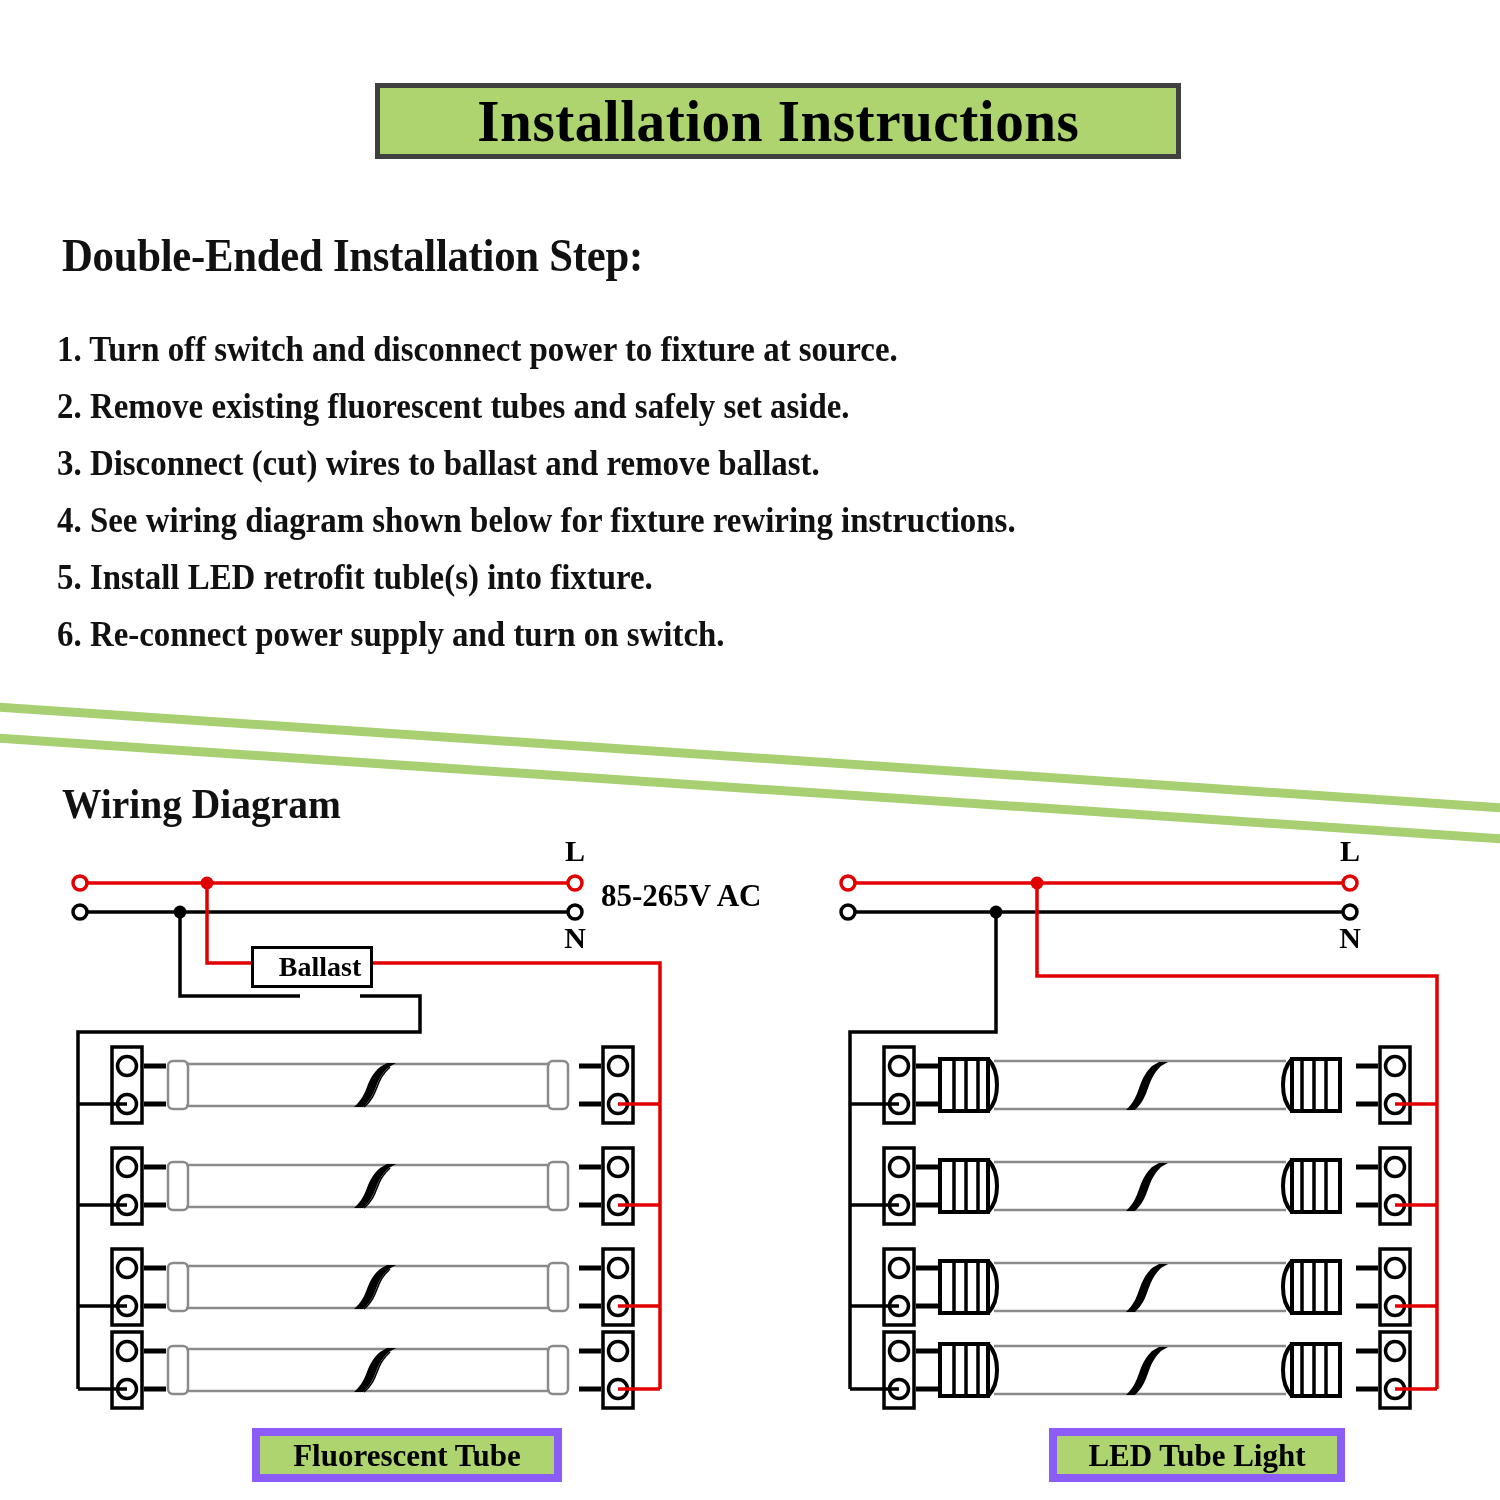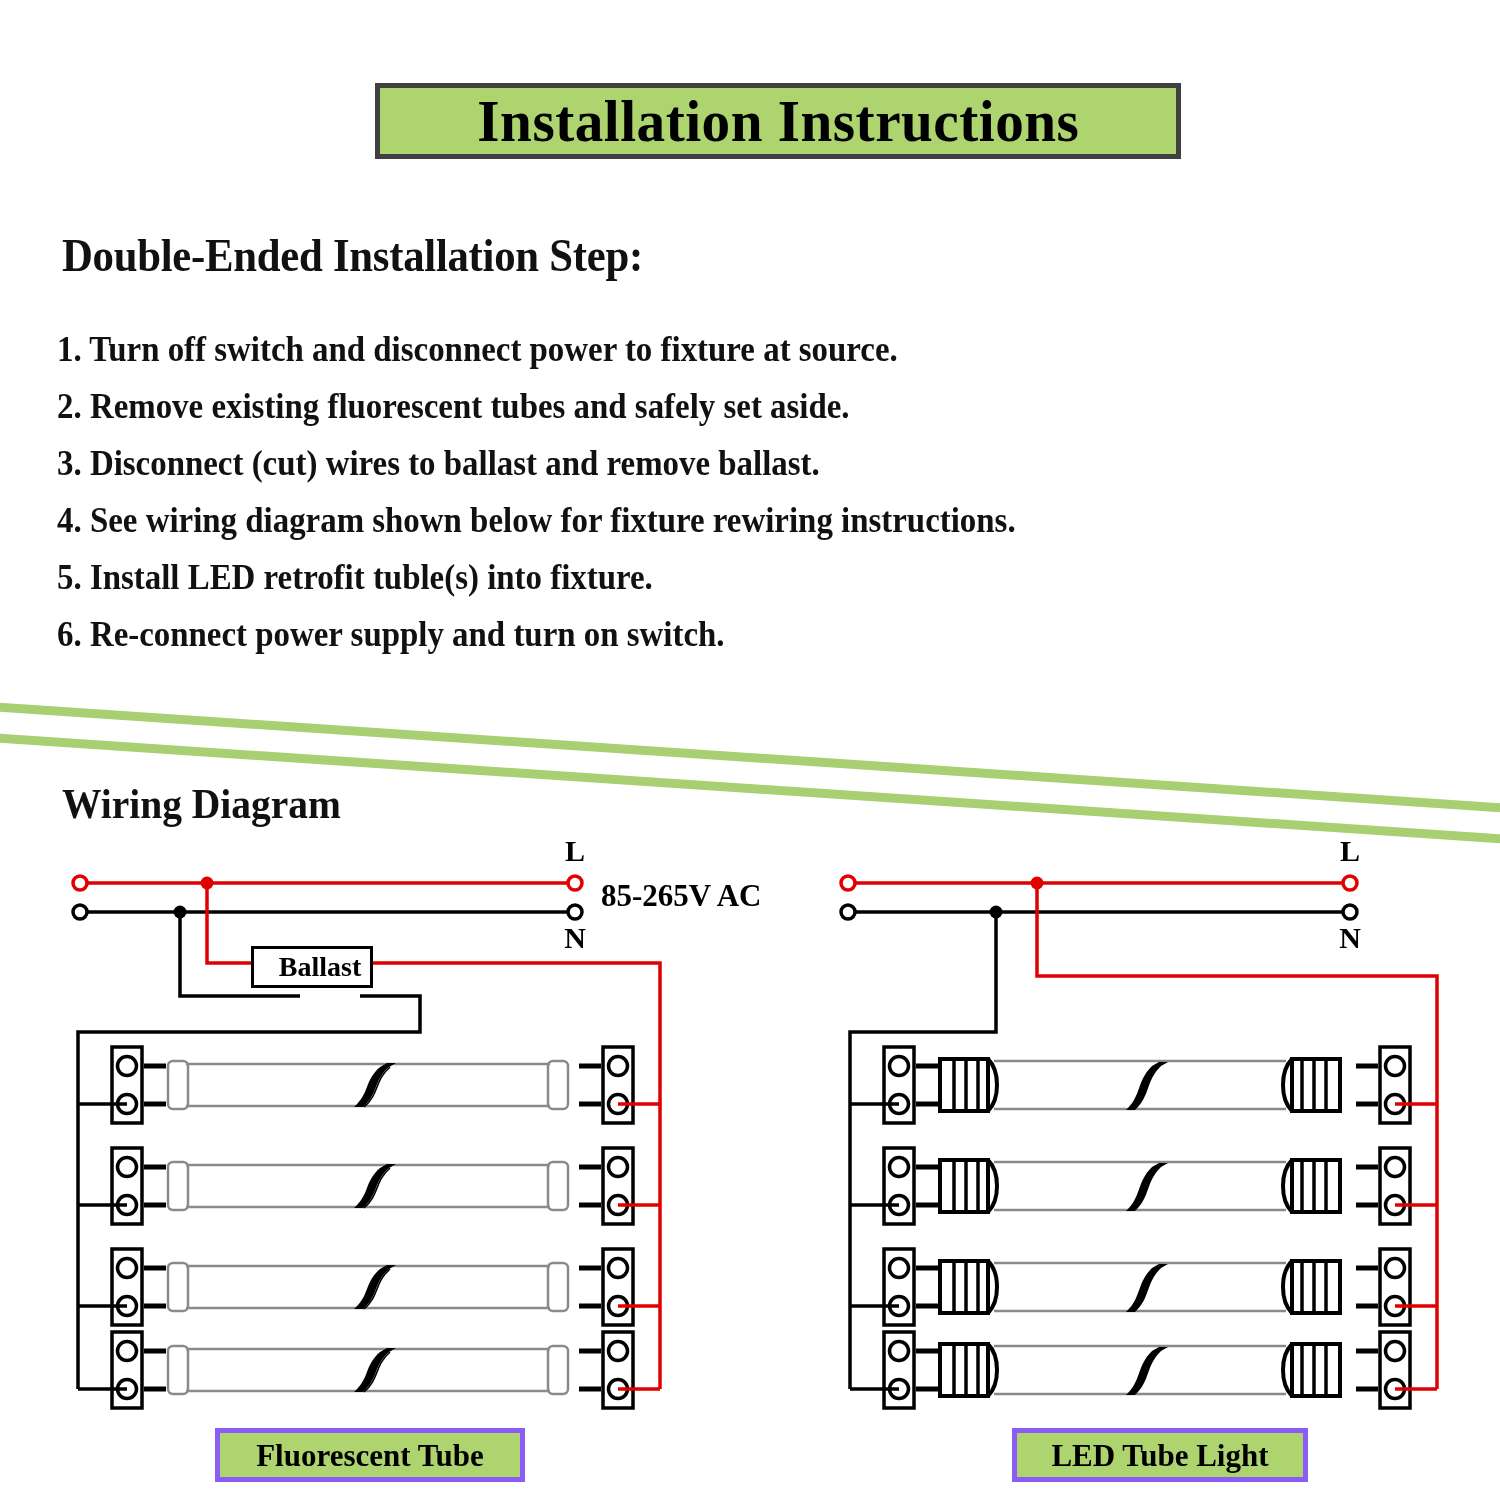--- a/index.html
+++ b/index.html
@@ -114,23 +114,23 @@
     padding-left:16px;
   }
   #ballast-box .t{
     font-weight:bold;font-size:28px;color:#000;line-height:1;white-space:nowrap;
   }
 
   
   .caption-box{
     position:absolute;
     background:#aed46f;
-    border:5px solid #8b5cf6;
+    border:8px solid #8b5cf6;
     box-sizing:border-box;
-    display:flex;align-items:center;justify-content:center;
+    display:flex;align-items:center;justify-content:center;margin-left:37px;
   }
   .caption-box .t{
     font-weight:bold;font-size:31px;color:#000;line-height:1;white-space:nowrap;
   }
   #caption-fluorescent{ left:215px; top:1428px; width:310px; height:54px; }
   #caption-led{ left:1012px; top:1428px; width:296px; height:54px; }
 </style>
 </head>
 <body>
 

